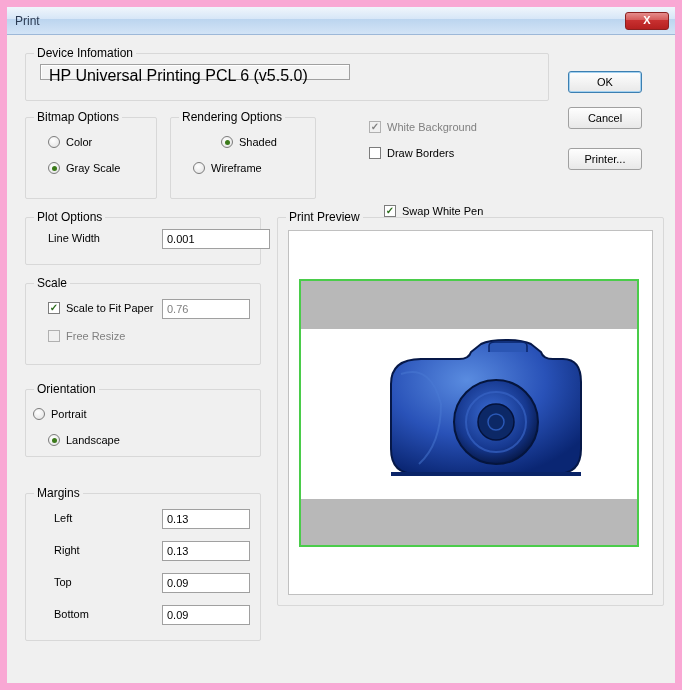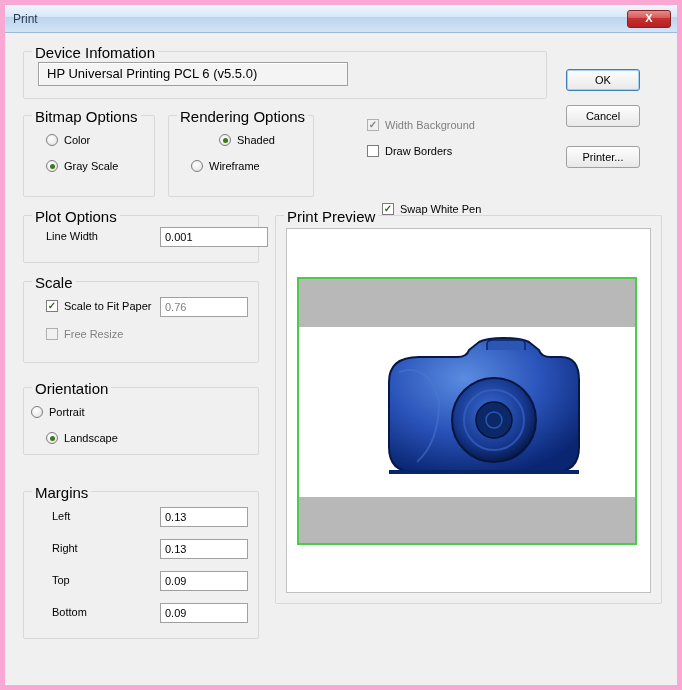--- a/index.html
+++ b/index.html
@@ -5,21 +5,21 @@
   * { box-sizing: border-box; }
   body {
     margin: 0;
     font-family: "Segoe UI", Tahoma, sans-serif;
     font-size: 11px;
     background: #fff;
   }
   .window {
     width: 682px;
     height: 690px;
-    border: 5px solid #f9a8d4;
+    border: 7px solid #f9a8d4;
     background: #fff;
     position: relative;
   }
   .titlebar {
     height: 28px;
     background: linear-gradient(to bottom, #f0f6fc 0%, #d6e6f7 45%, #bcd5ef 46%, #d3e4f6 100%);
     border-bottom: 1px solid #9db8d8;
     display: flex;
     align-items: center;
     padding: 0 0 0 8px;
@@ -54,21 +54,21 @@
     background: #f0f0f0;
     border-radius: 2px;
   }
   .legend {
     position: absolute;
     top: -8px;
     left: 8px;
     background: #f0f0f0;
     padding: 0 3px;
     color: #000;
-    font-size: 15px;
+    font-size: 12px;
     white-space: nowrap;
   }
   .win-btn {
     position: absolute;
     width: 74px;
     height: 22px;
     background: linear-gradient(to bottom, #fefefe, #e8e8e8);
     border: 1px solid #a0a0a0;
     border-radius: 3px;
     font-size: 11px;
@@ -136,24 +136,24 @@
     font-size: 11px;
     padding: 0 4px;
     line-height: 18px;
     color: #000;
   }
   .text-input.ro {
     color: #808080;
   }
   .device-box {
     position: absolute;
-    height: 24px;
+    height: 16px;
     border: 1px solid #a0a0a0;
     background: #f4f4f4;
-    font-size: 13px;
+    font-size: 16px;
     padding: 0 8px;
     line-height: 22px;
     color: #000;
     box-shadow: inset 1px 1px 0 #fff;
   }
   .preview-canvas {
     position: absolute;
     background: #fff;
     border: 1px solid #c0c0c0;
   }
@@ -210,21 +210,21 @@
         <span>Shaded</span>
       </div>
       <div class="radio-row" style="position:absolute; left:22px; top:44px;">
         <span class="radio"></span>
         <span>Wireframe</span>
       </div>
     </div>
 
     <div class="check-row" style="position:absolute; left:362px; top:86px;">
       <span class="checkbox disabled checked"></span>
-      <span class="disabled-text">Width Background</span>
+      <span class="disabled-text">White Background</span>
     </div>
     <div class="check-row" style="position:absolute; left:362px; top:112px;">
       <span class="checkbox"></span>
       <span>Draw Borders</span>
     </div>
     <div class="check-row" style="position:absolute; left:377px; top:139px;margin-top:31px;">
       <span class="checkbox checked"></span>
       <span>Swap White Pen</span>
     </div>
 

